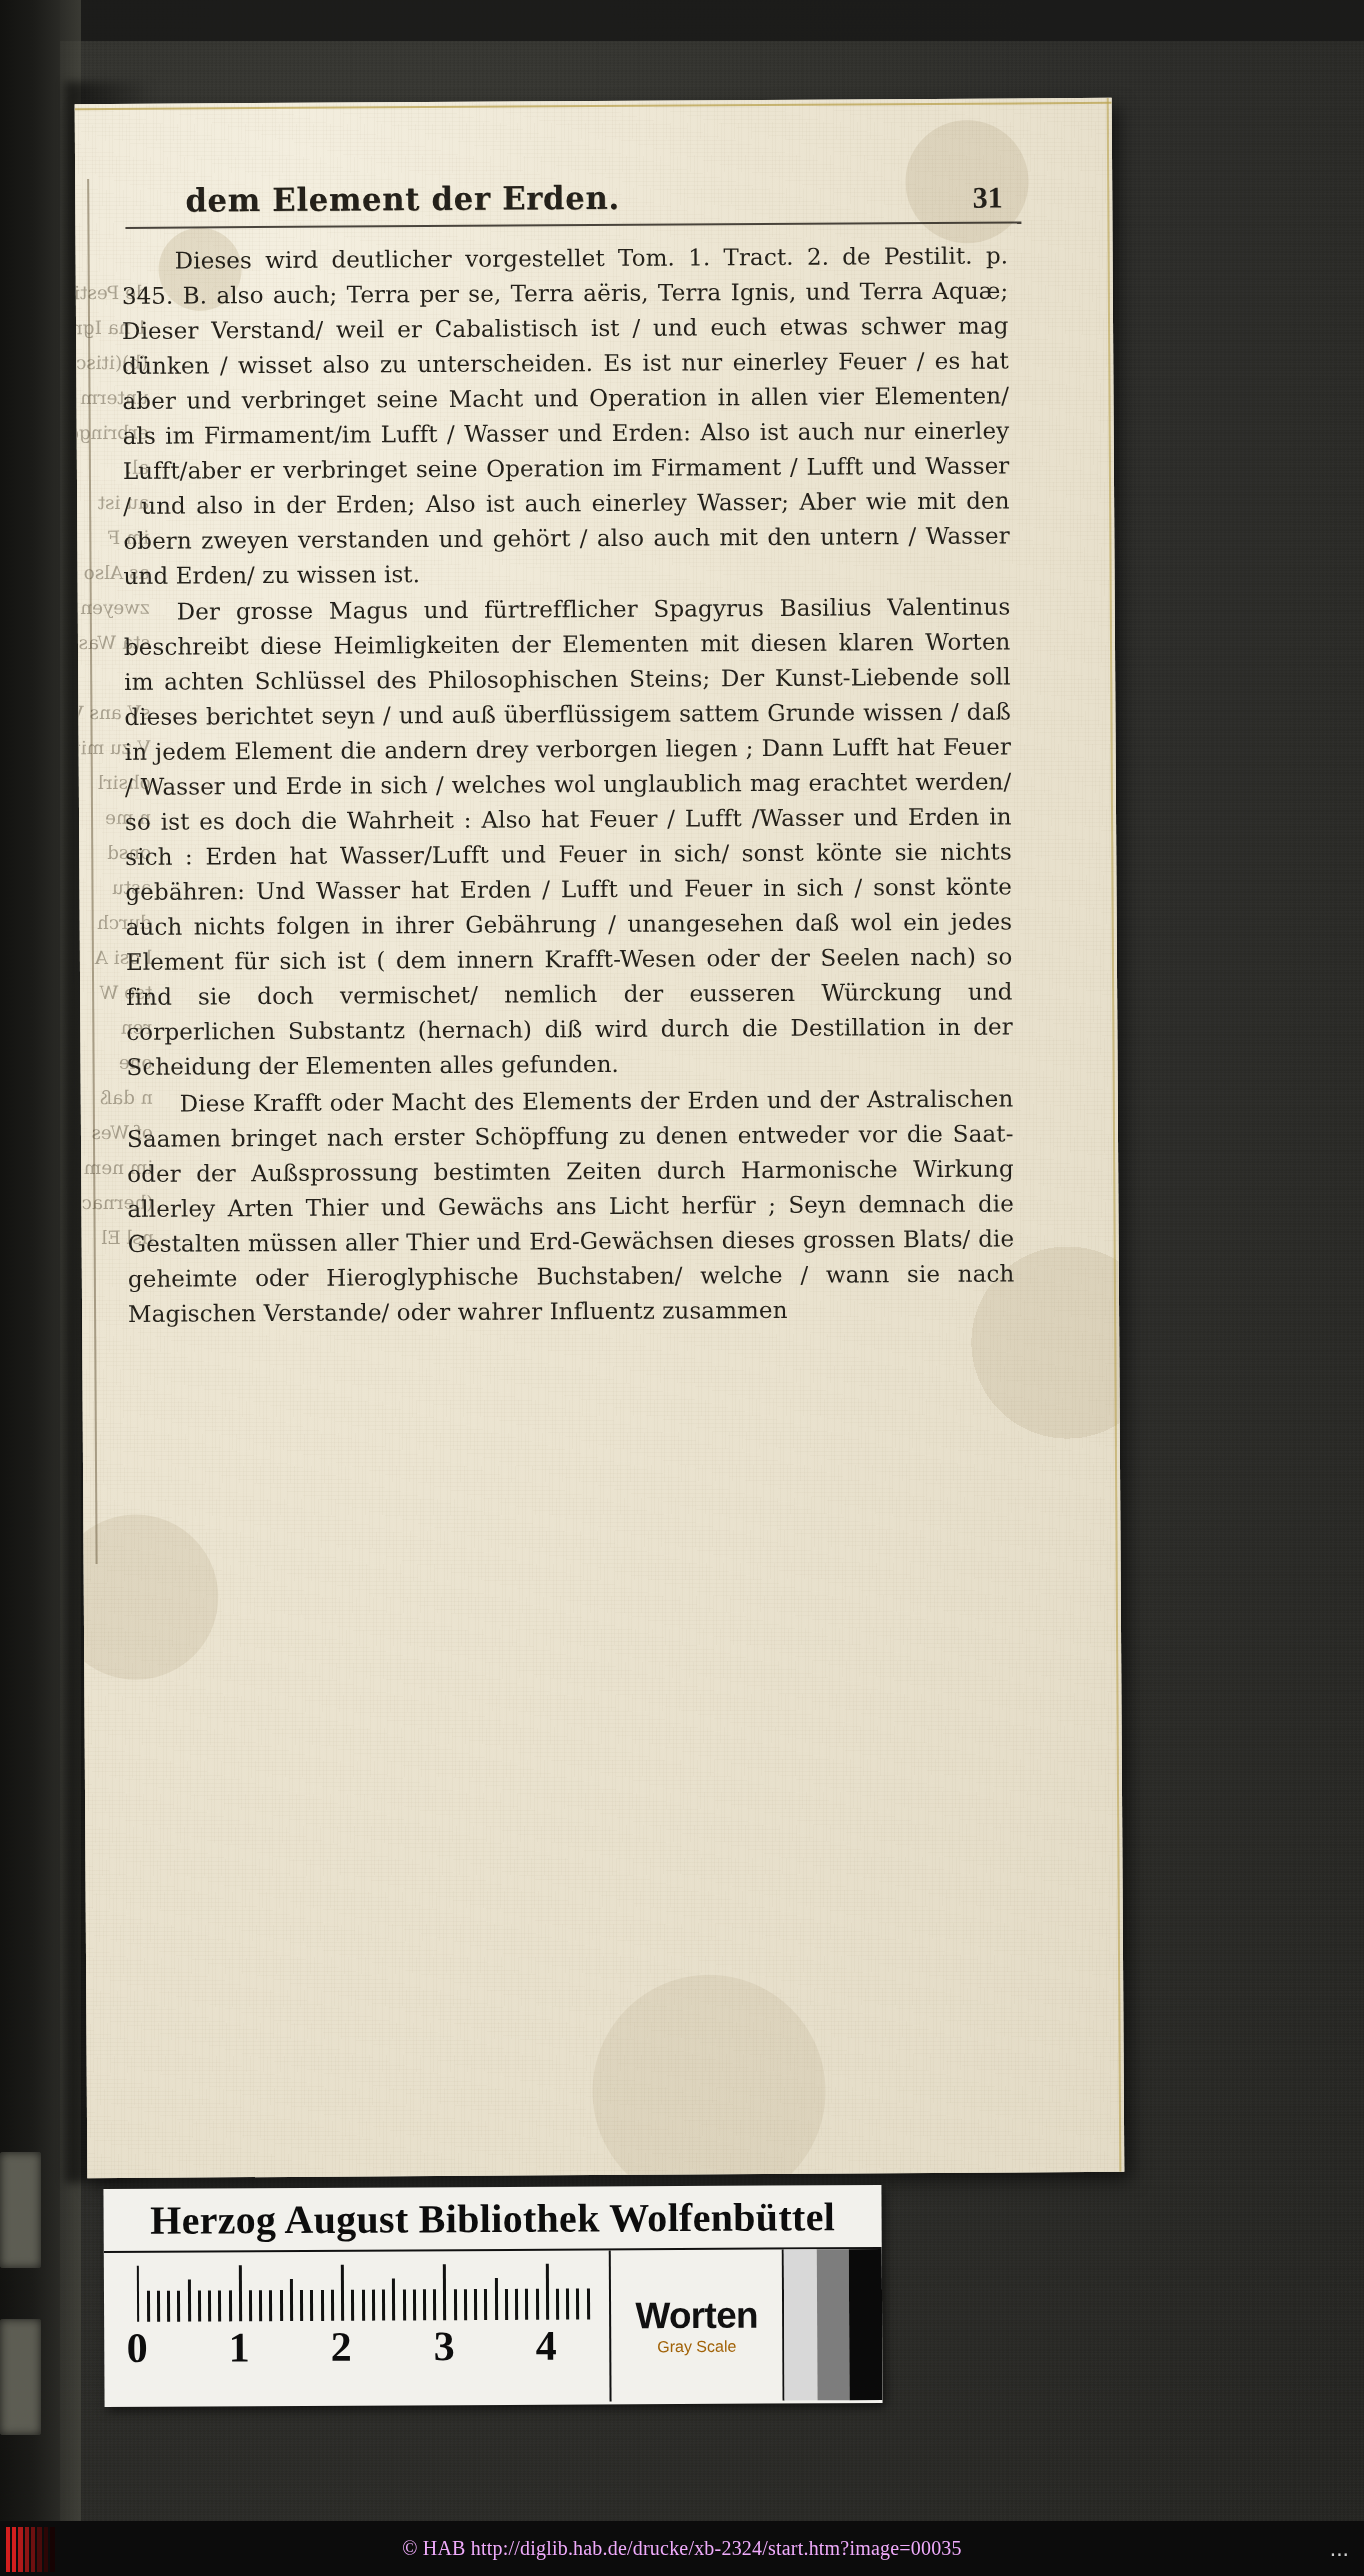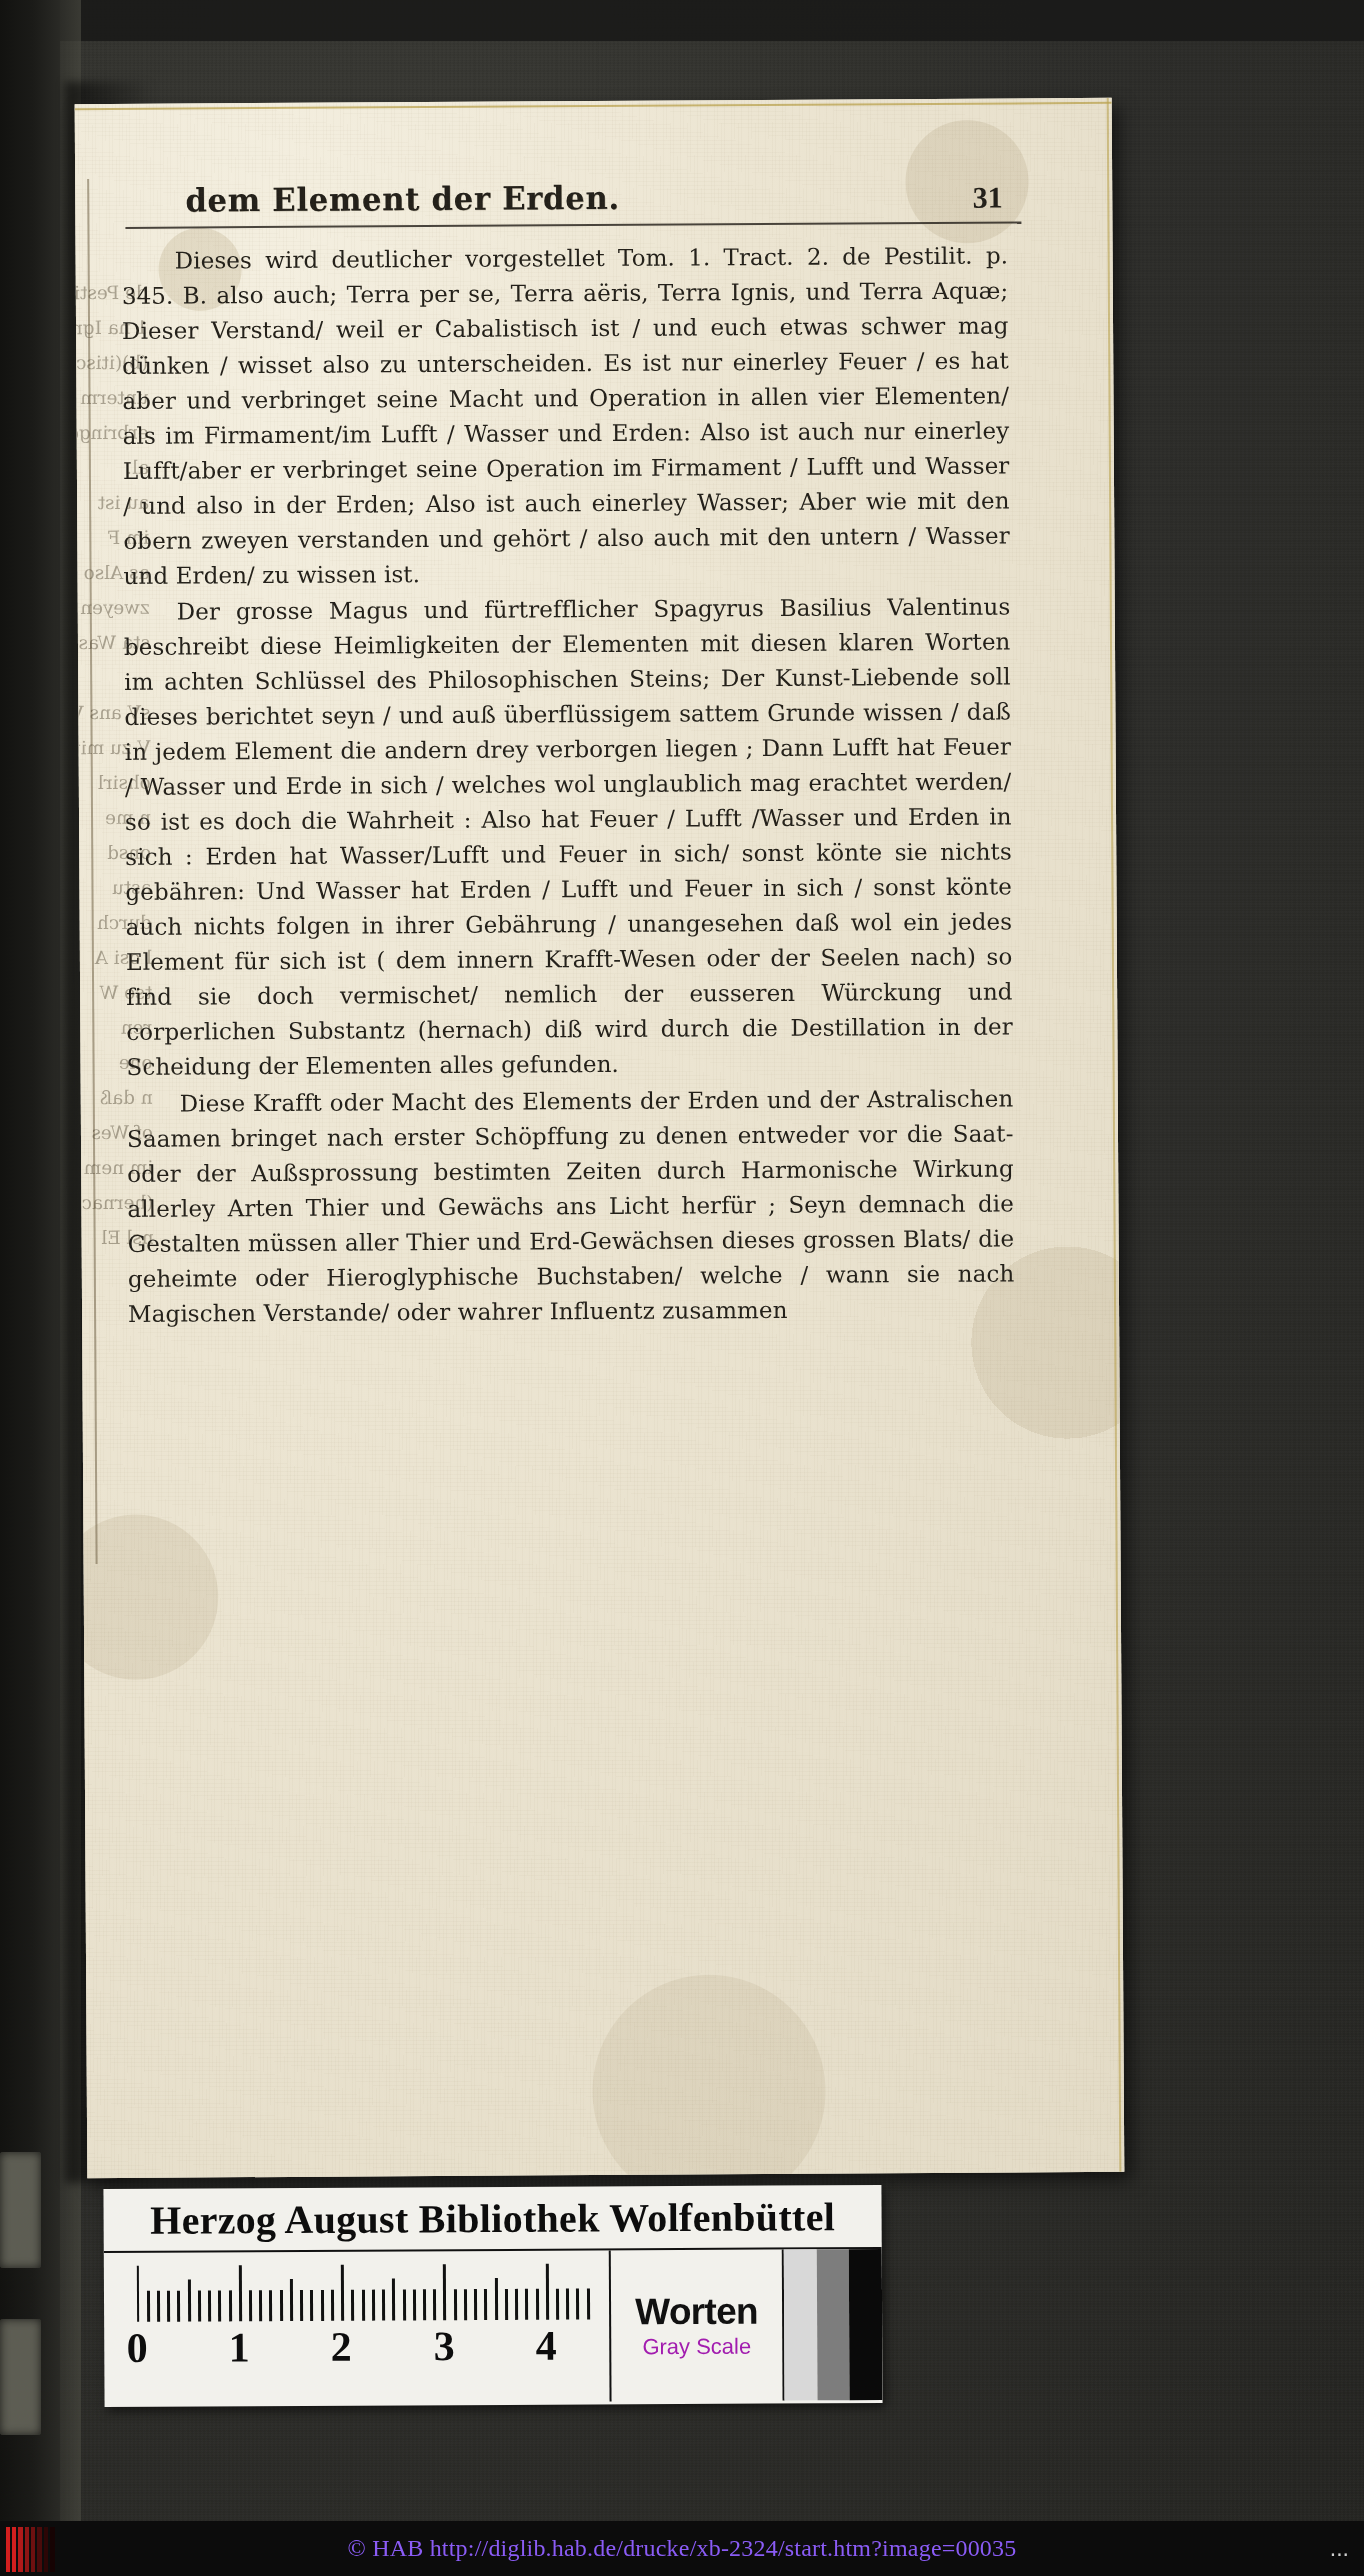--- a/index.html
+++ b/index.html
@@ -238,44 +238,44 @@
   }
   .kodak .brand{
     font-family:"Liberation Sans", sans-serif;
     font-weight:700;
     font-size:37px;
     color:#111;
     letter-spacing:-0.7px;
   }
   .kodak .sub{
     font-family:"Liberation Sans", sans-serif;
-    font-size:22px;
-    color:#a21caf;
+    font-size:16px;
+    color:#a16207;
     margin-top:1px;
   }
   .patches{
     flex:1;
     display:flex;
   }
   .patches div{ flex:1; }
 
   
   .caption-bar{
     position:absolute;
     left:0; bottom:0;
     width:1364px; height:55px;
     background:#0c0c0c;
     display:flex;
     align-items:center;
     justify-content:center;
   }
   .caption-bar .txt{
     font-family:"Liberation Serif", serif;
-    font-size:24px;
-    color:#8b5cf6;
+    font-size:20px;
+    color:#f0abfc;
     letter-spacing:0.2px;
   }
   .caption-bar .dots{
     position:absolute; right:15px;
     color:#cfcfcf; font-size:23px;
     font-family:"Liberation Sans", sans-serif;
   }
   .colorbars{
     position:absolute;
     left: 5.5px; bottom: 4.1px;

